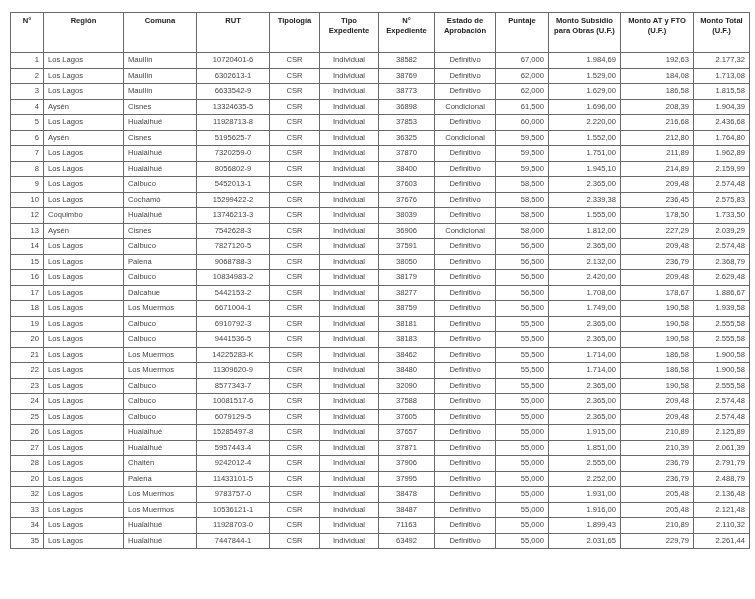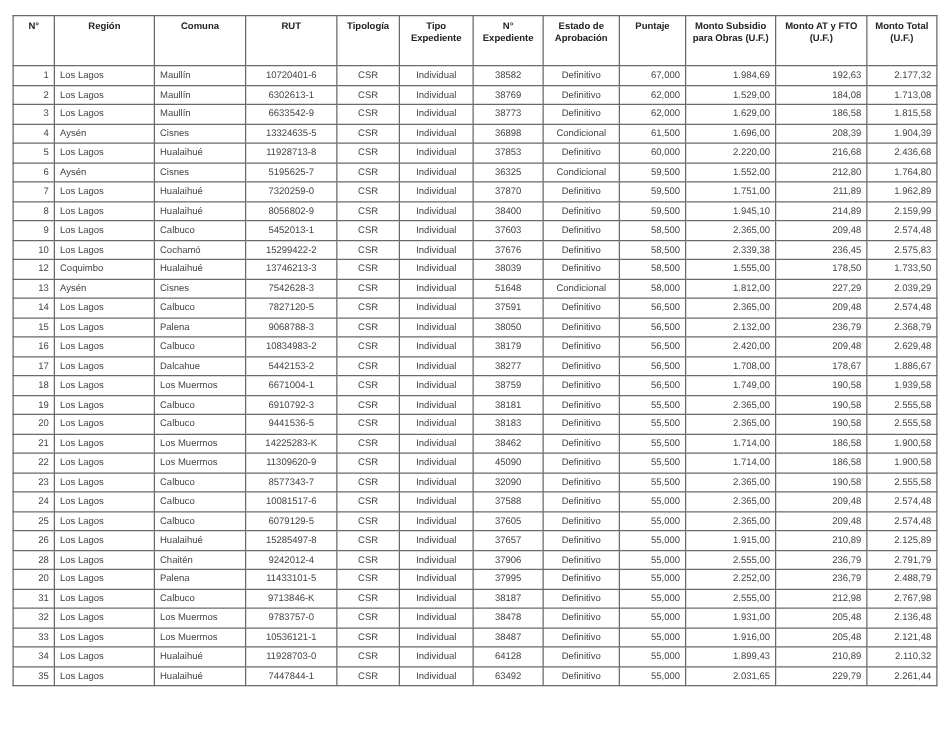--- a/index.html
+++ b/index.html
@@ -207,21 +207,21 @@
         <td class="r">178,50</td>
         <td class="r">1.733,50</td>
       </tr>
       <tr>
         <td class="n">13</td>
         <td class="l">Aysén</td>
         <td class="l">Cisnes</td>
         <td class="c">7542628-3</td>
         <td class="c">CSR</td>
         <td class="c">Individual</td>
-        <td class="c">51648</td>
+        <td class="c">36906</td>
         <td class="c">Condicional</td>
         <td class="r">58,000</td>
         <td class="r">1.812,00</td>
         <td class="r">227,29</td>
         <td class="r">2.039,29</td>
       </tr>
       <tr>
         <td class="n">14</td>
         <td class="l">Los Lagos</td>
         <td class="l">Calbuco</td>
@@ -333,21 +333,21 @@
         <td class="r">186,58</td>
         <td class="r">1.900,58</td>
       </tr>
       <tr>
         <td class="n">22</td>
         <td class="l">Los Lagos</td>
         <td class="l">Los Muermos</td>
         <td class="c">11309620-9</td>
         <td class="c">CSR</td>
         <td class="c">Individual</td>
-        <td class="c">45090</td>
+        <td class="c">38480</td>
         <td class="c">Definitivo</td>
         <td class="r">55,500</td>
         <td class="r">1.714,00</td>
         <td class="r">186,58</td>
         <td class="r">1.900,58</td>
       </tr>
       <tr>
         <td class="n">23</td>
         <td class="l">Los Lagos</td>
         <td class="l">Calbuco</td>
@@ -397,20 +397,34 @@
         <td class="c">CSR</td>
         <td class="c">Individual</td>
         <td class="c">37657</td>
         <td class="c">Definitivo</td>
         <td class="r">55,000</td>
         <td class="r">1.915,00</td>
         <td class="r">210,89</td>
         <td class="r">2.125,89</td>
       </tr>
       <tr>
+        <td class="n">27</td>
+        <td class="l">Los Lagos</td>
+        <td class="l">Hualaihué</td>
+        <td class="c">5957443-4</td>
+        <td class="c">CSR</td>
+        <td class="c">Individual</td>
+        <td class="c">37871</td>
+        <td class="c">Definitivo</td>
+        <td class="r">55,000</td>
+        <td class="r">1.851,00</td>
+        <td class="r">210,39</td>
+        <td class="r">2.061,39</td>
+      </tr>
+      <tr>
         <td class="n">28</td>
         <td class="l">Los Lagos</td>
         <td class="l">Chaitén</td>
         <td class="c">9242012-4</td>
         <td class="c">CSR</td>
         <td class="c">Individual</td>
         <td class="c">37906</td>
         <td class="c">Definitivo</td>
         <td class="r">55,000</td>
         <td class="r">2.555,00</td>
@@ -425,34 +439,20 @@
         <td class="c">CSR</td>
         <td class="c">Individual</td>
         <td class="c">37995</td>
         <td class="c">Definitivo</td>
         <td class="r">55,000</td>
         <td class="r">2.252,00</td>
         <td class="r">236,79</td>
         <td class="r">2.488,79</td>
       </tr>
       <tr>
-        <td class="n">31</td>
-        <td class="l">Los Lagos</td>
-        <td class="l">Calbuco</td>
-        <td class="c">9713846-K</td>
-        <td class="c">CSR</td>
-        <td class="c">Individual</td>
-        <td class="c">38187</td>
-        <td class="c">Definitivo</td>
-        <td class="r">55,000</td>
-        <td class="r">2.555,00</td>
-        <td class="r">212,98</td>
-        <td class="r">2.767,98</td>
-      </tr>
-      <tr>
         <td class="n">32</td>
         <td class="l">Los Lagos</td>
         <td class="l">Los Muermos</td>
         <td class="c">9783757-0</td>
         <td class="c">CSR</td>
         <td class="c">Individual</td>
         <td class="c">38478</td>
         <td class="c">Definitivo</td>
         <td class="r">55,000</td>
         <td class="r">1.931,00</td>
@@ -473,21 +473,21 @@
         <td class="r">205,48</td>
         <td class="r">2.121,48</td>
       </tr>
       <tr>
         <td class="n">34</td>
         <td class="l">Los Lagos</td>
         <td class="l">Hualaihué</td>
         <td class="c">11928703-0</td>
         <td class="c">CSR</td>
         <td class="c">Individual</td>
-        <td class="c">64128</td>
+        <td class="c">71163</td>
         <td class="c">Definitivo</td>
         <td class="r">55,000</td>
         <td class="r">1.899,43</td>
         <td class="r">210,89</td>
         <td class="r">2.110,32</td>
       </tr>
       <tr>
         <td class="n">35</td>
         <td class="l">Los Lagos</td>
         <td class="l">Hualaihué</td>

